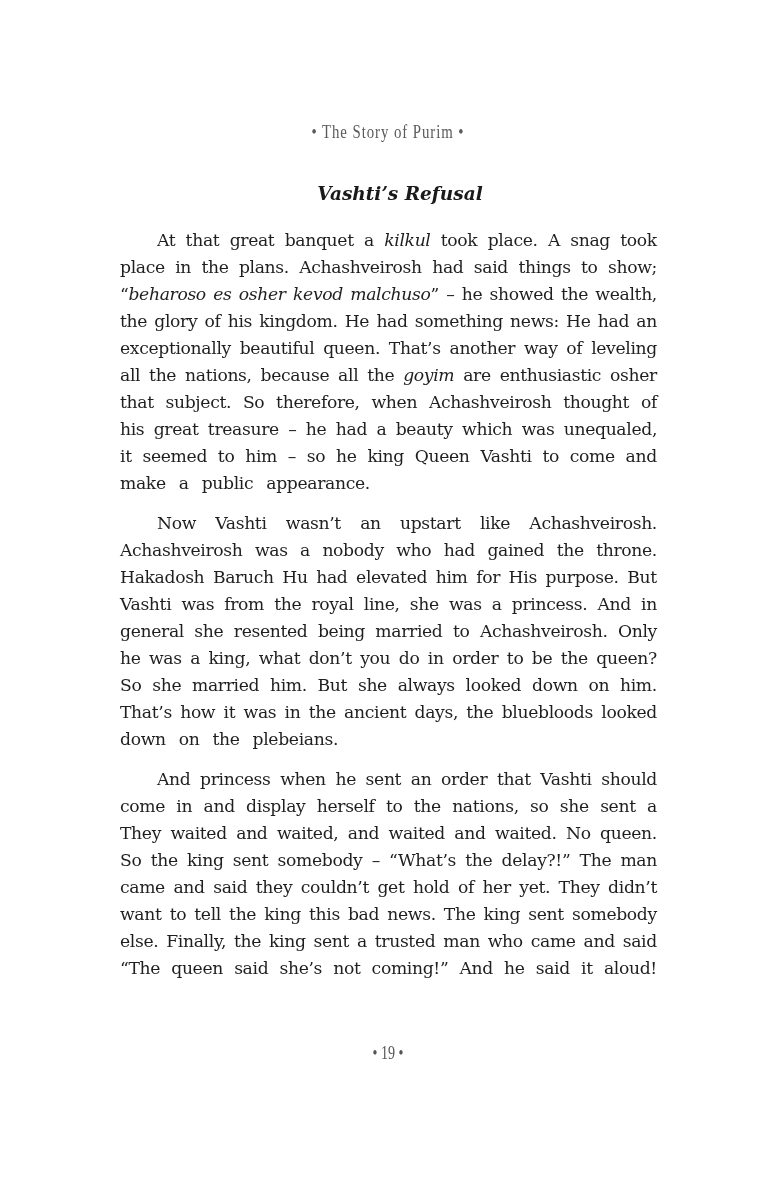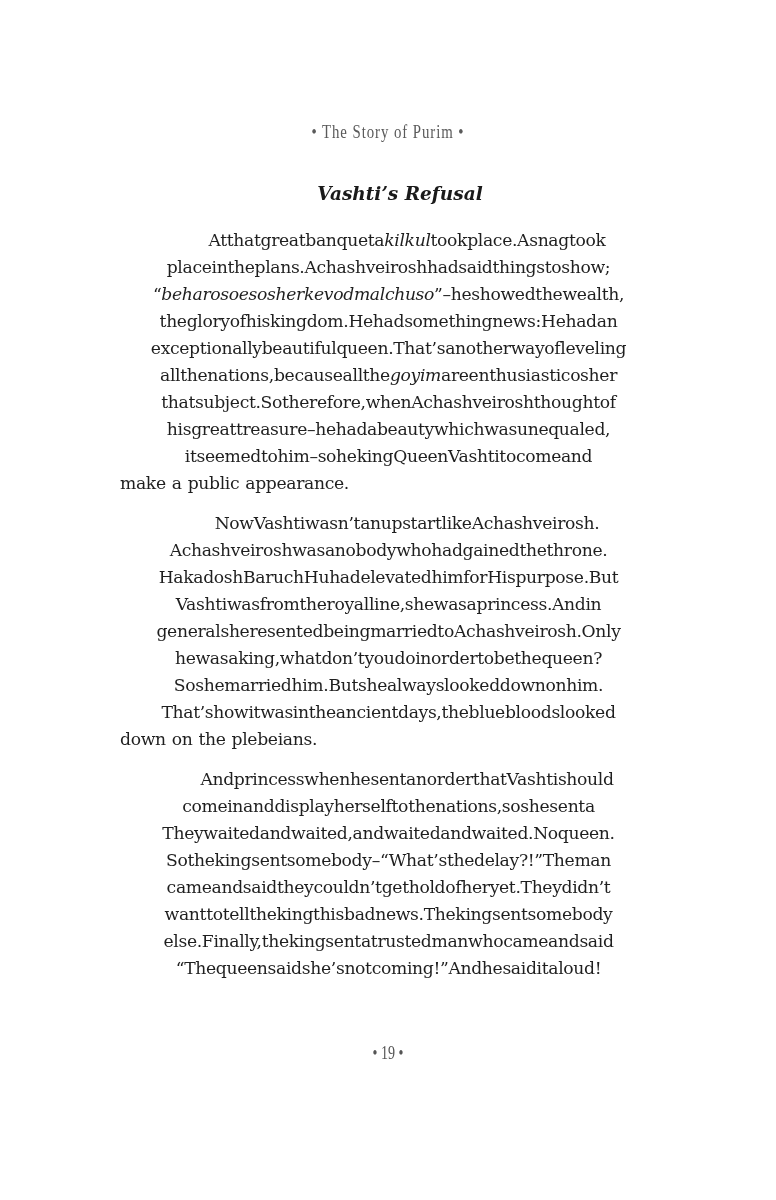--- a/index.html
+++ b/index.html
@@ -63,26 +63,26 @@
       word-spacing: -0.5px;
     }
     .line.first {
       padding-left: 37px;
     }
     .line.last {
       text-align-last: left;
     }
     .line .inner {
       display: flex;
-      justify-content: center;
+      justify-content: space-between;
       width: 100%;
     }
     .line.last .inner {
       justify-content: flex-start;
-      gap: 6px;
+      gap: 13px;
     }
     .line em, .line .it {
       font-style: italic;
     }
     .folio {
       position: absolute;
       top: 1043px;
       left: 0;
       width: 776px;
       text-align: center;

